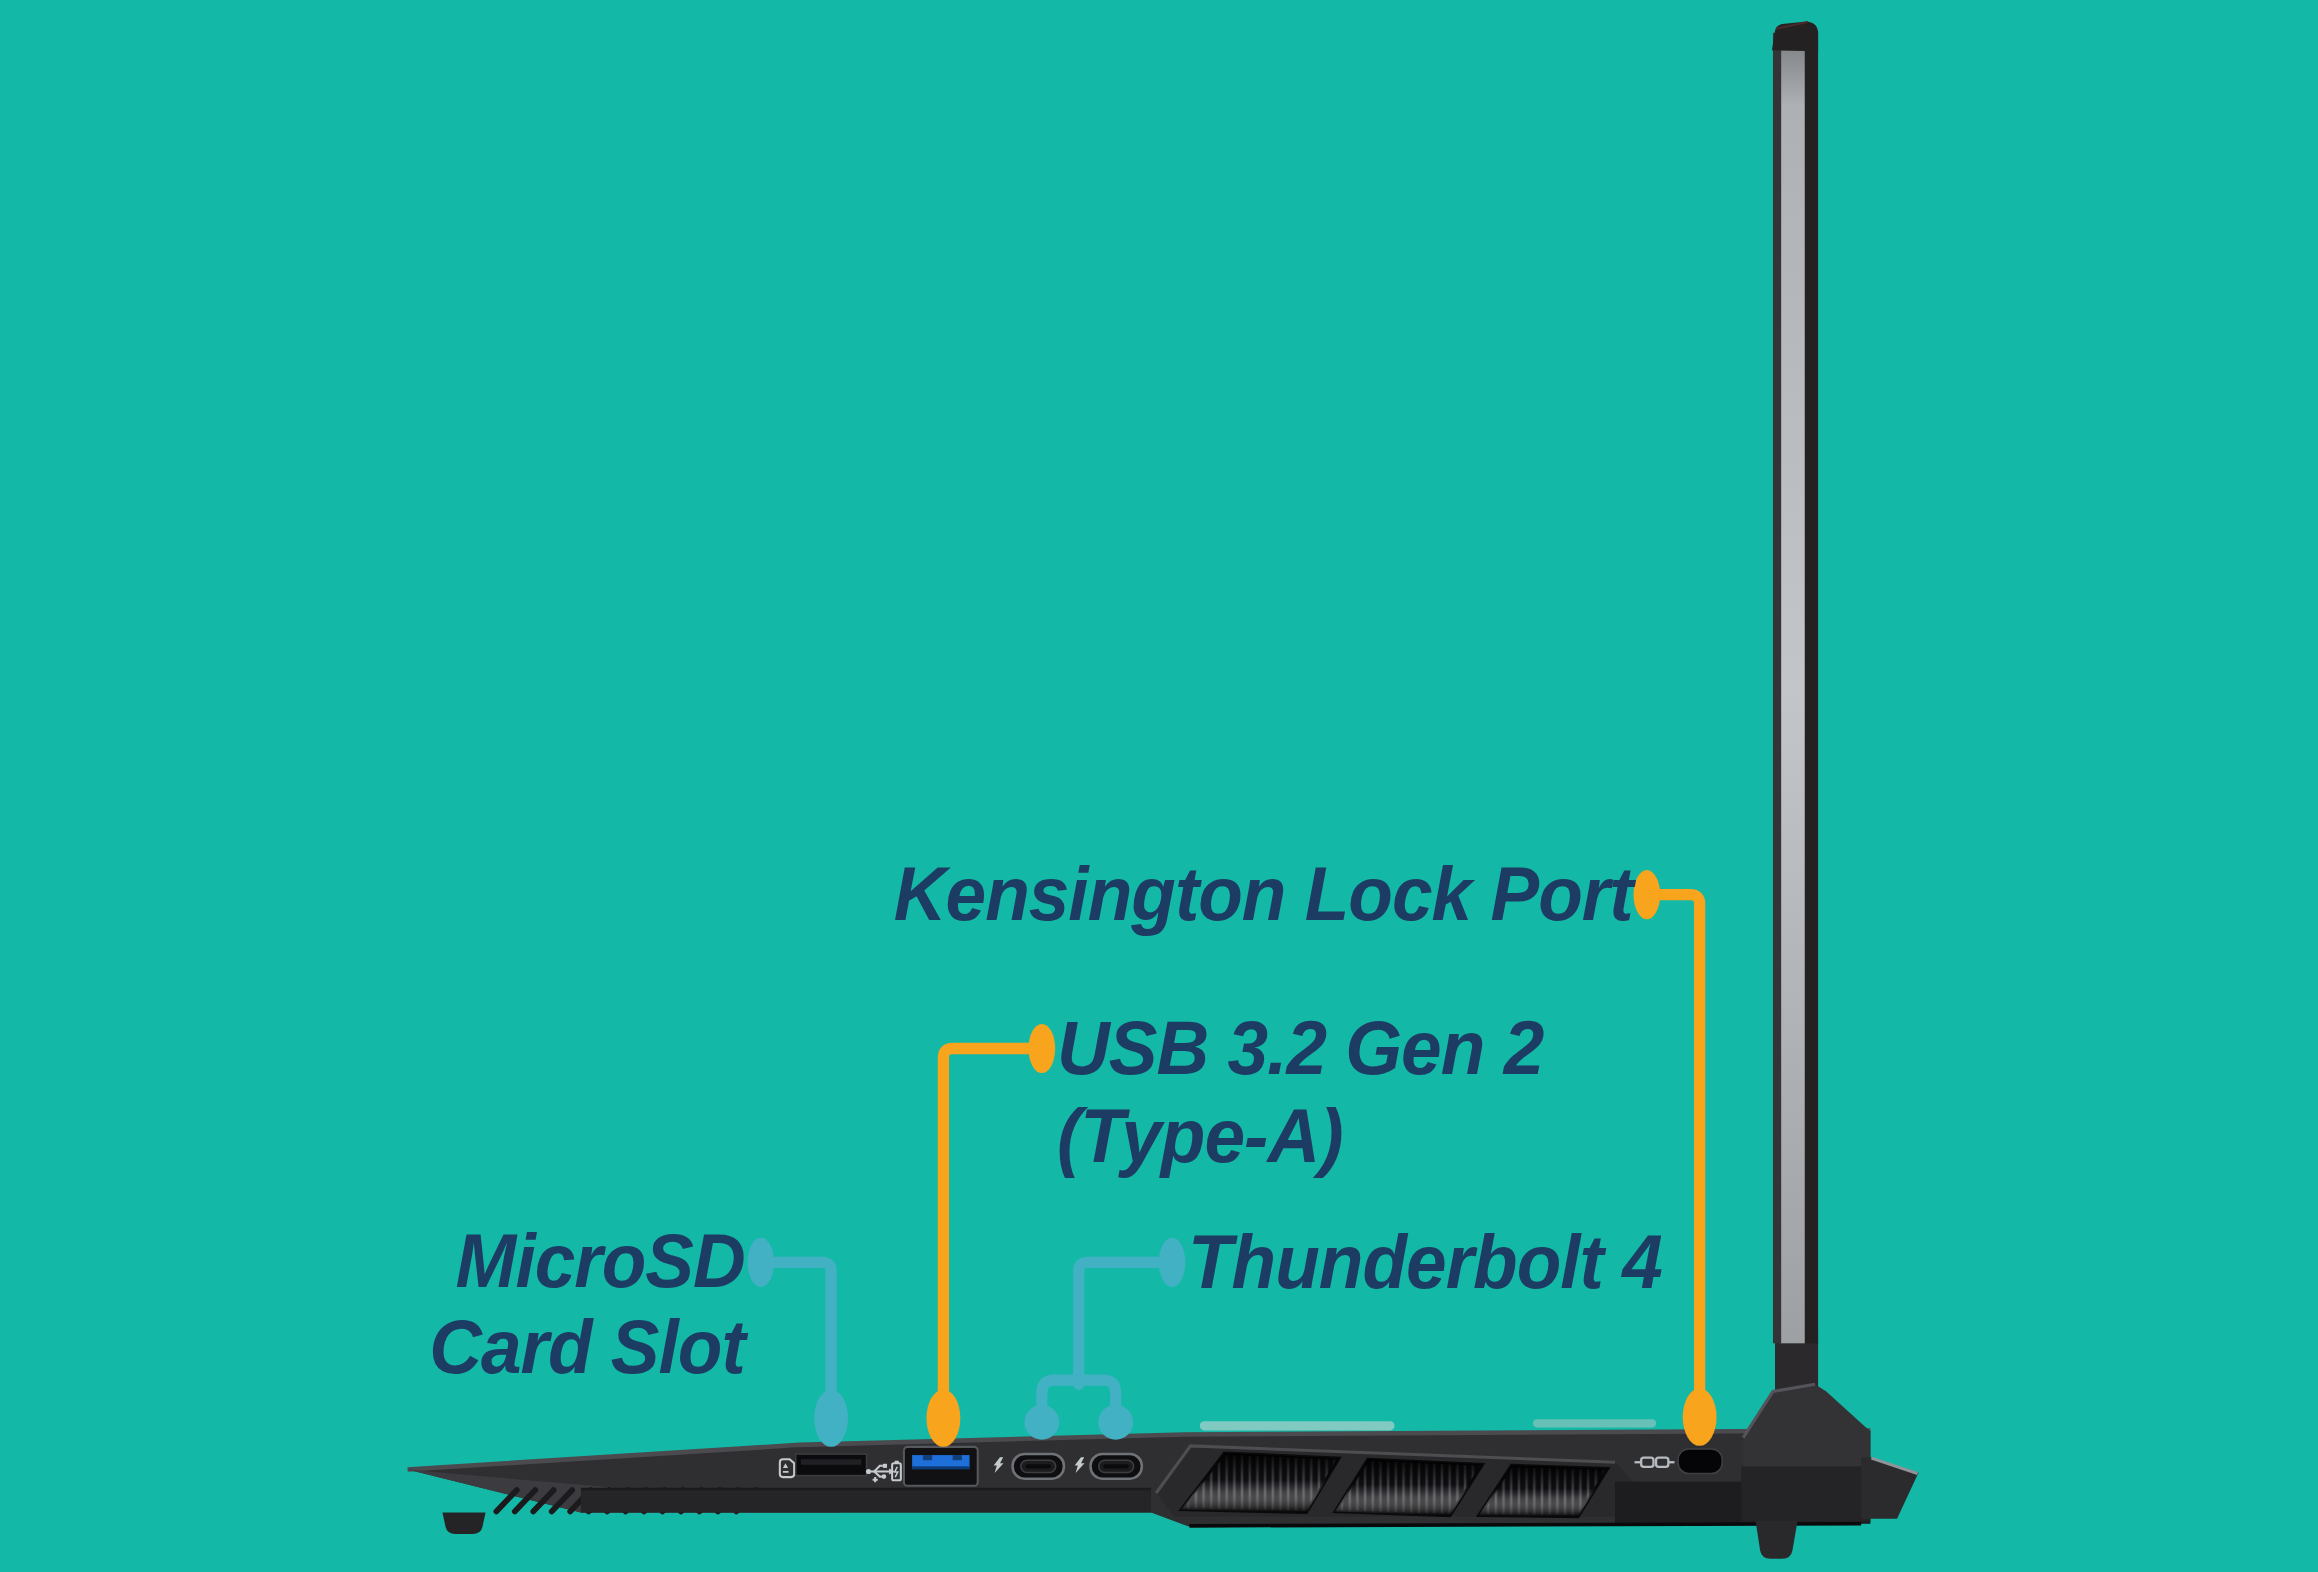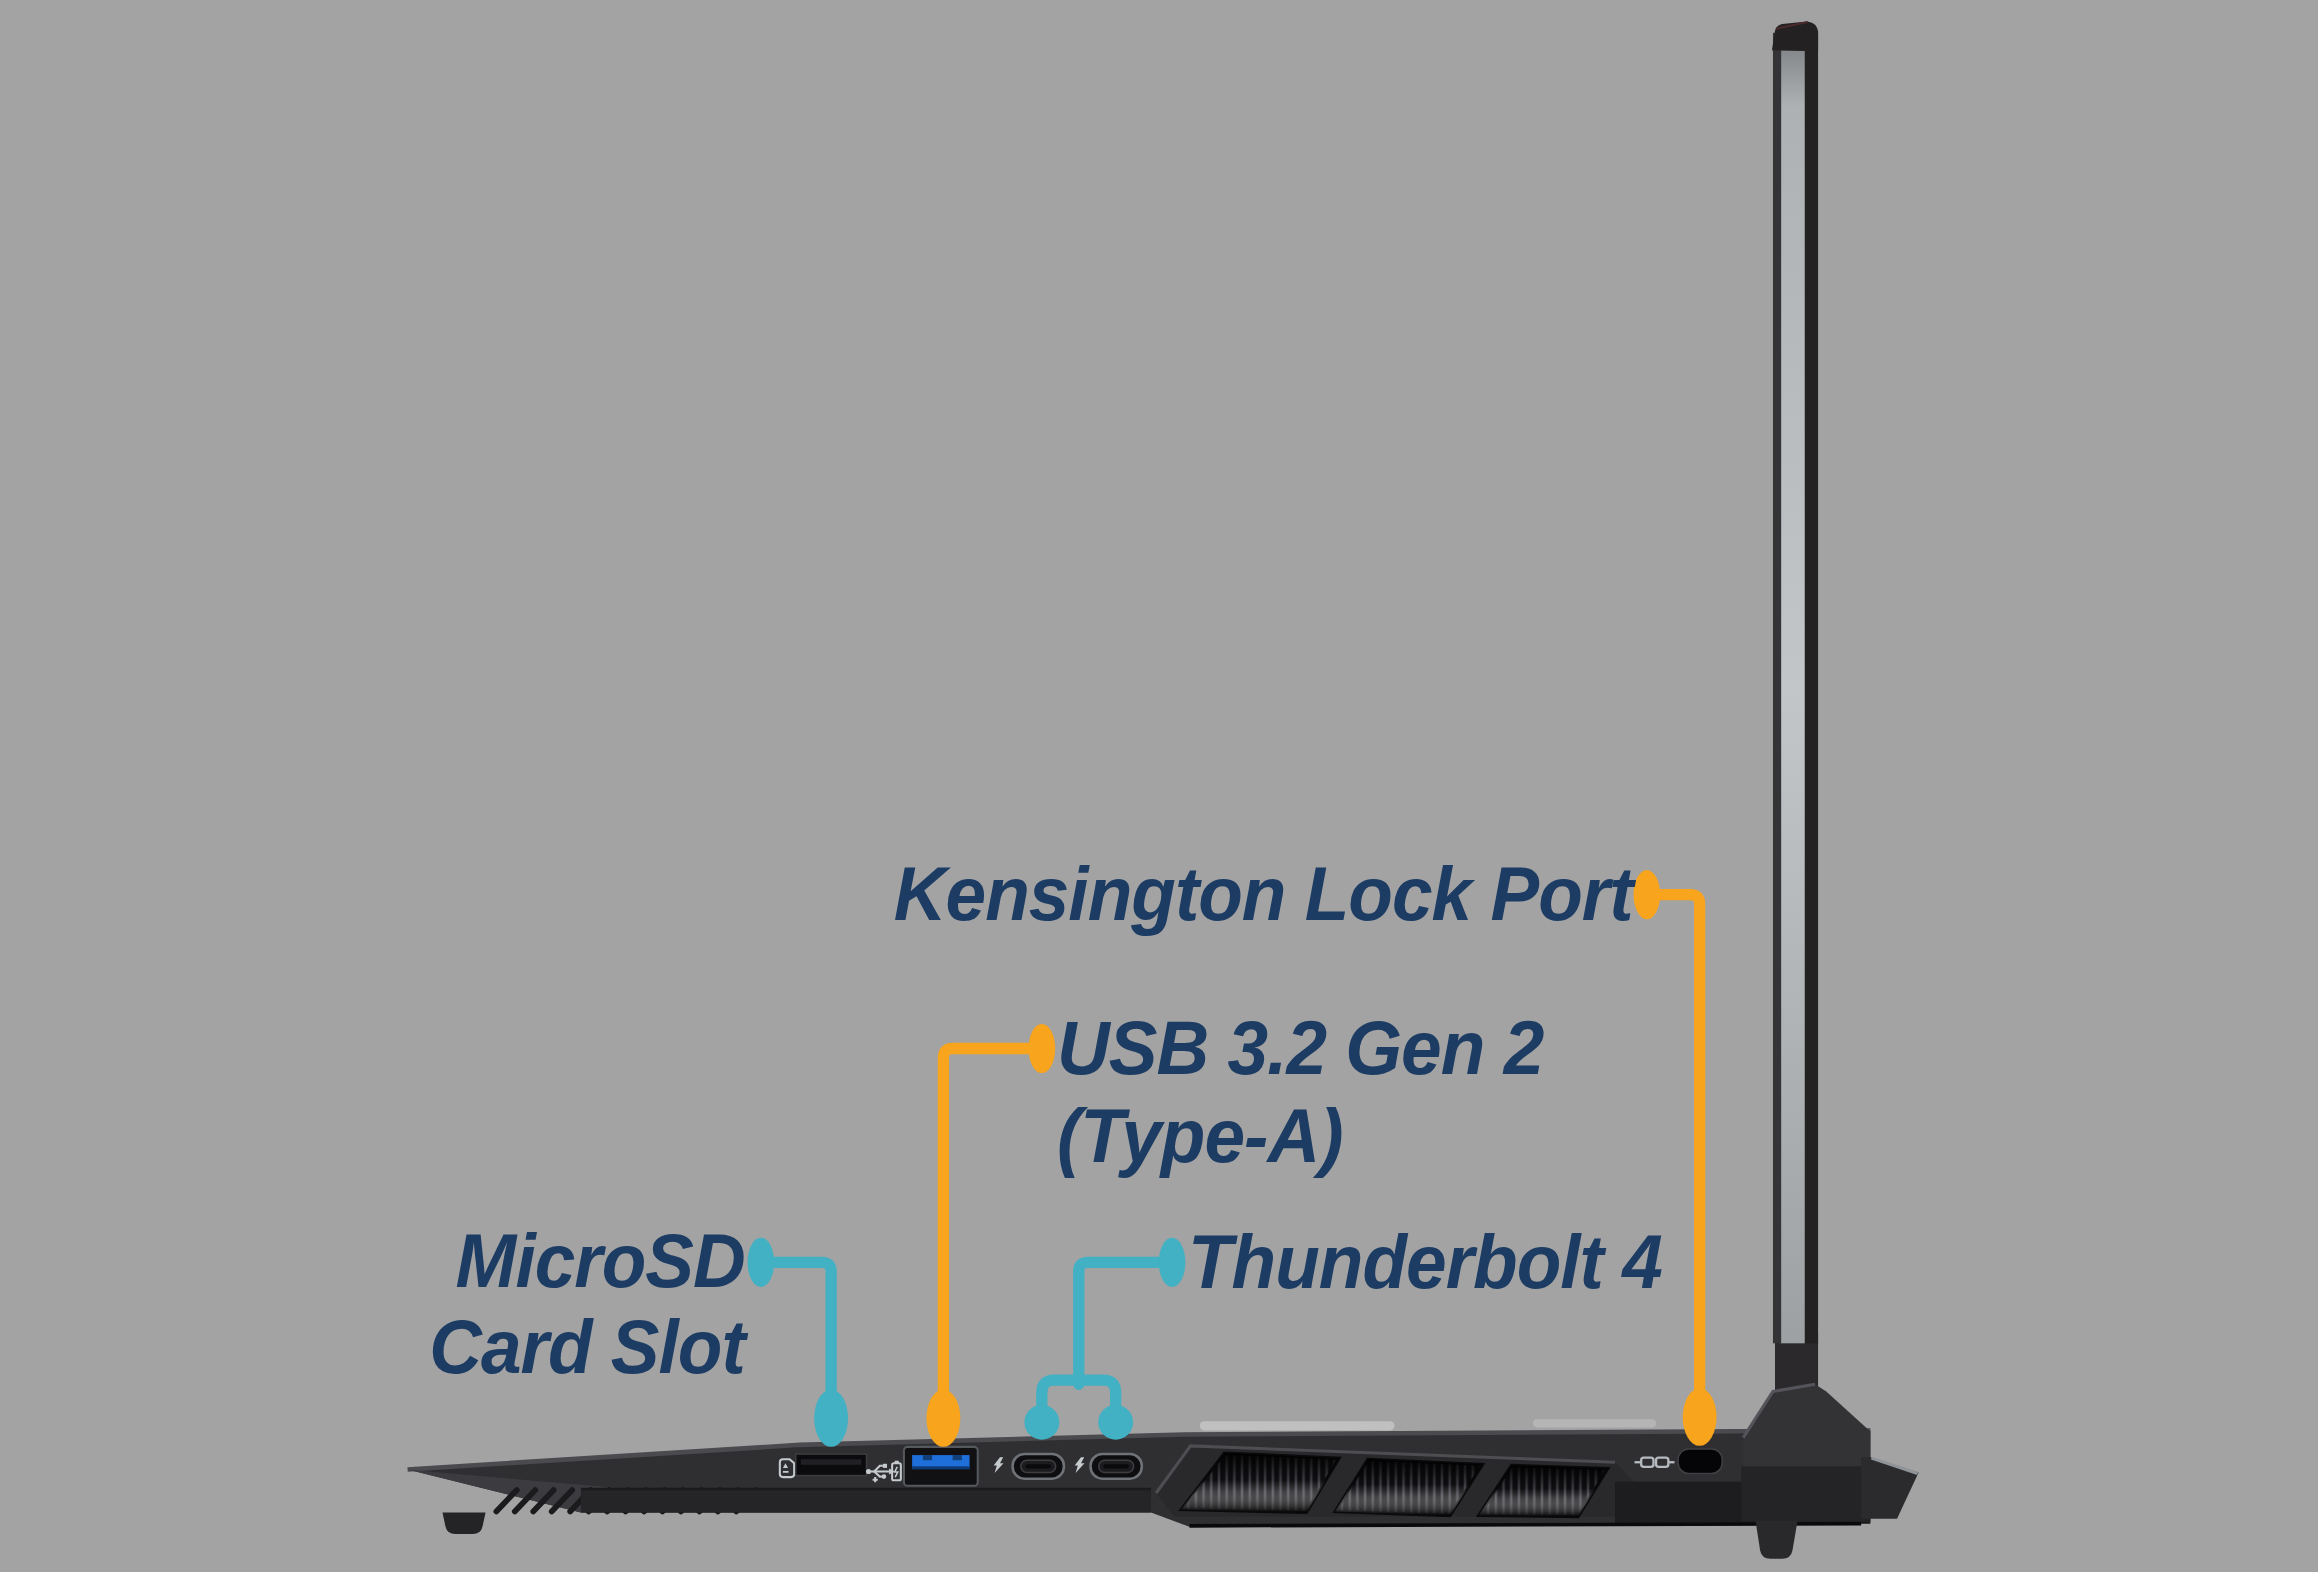--- a/index.html
+++ b/index.html
@@ -1,19 +1,19 @@
 <!DOCTYPE html>
 <html style="font-size:8.2px"><head>
 <meta charset="utf-8">
 <style>
   html,body{margin:0;padding:0;background:#ffffff;}
   #stage{
     position:relative;
     width:2319px;height:1573px;
-    background:#a3a3a3;
+    background:#14b8a6;
     overflow:hidden;
     font-family:"Liberation Sans","DejaVu Sans",sans-serif;
   }
   #scene{position:absolute;left:0;top:0;width:2319px;height:1573px;}
   .callout-label{
     position:absolute;
     font-weight:bold;
     font-style:italic;
     font-size:76px;
     line-height:88px;

